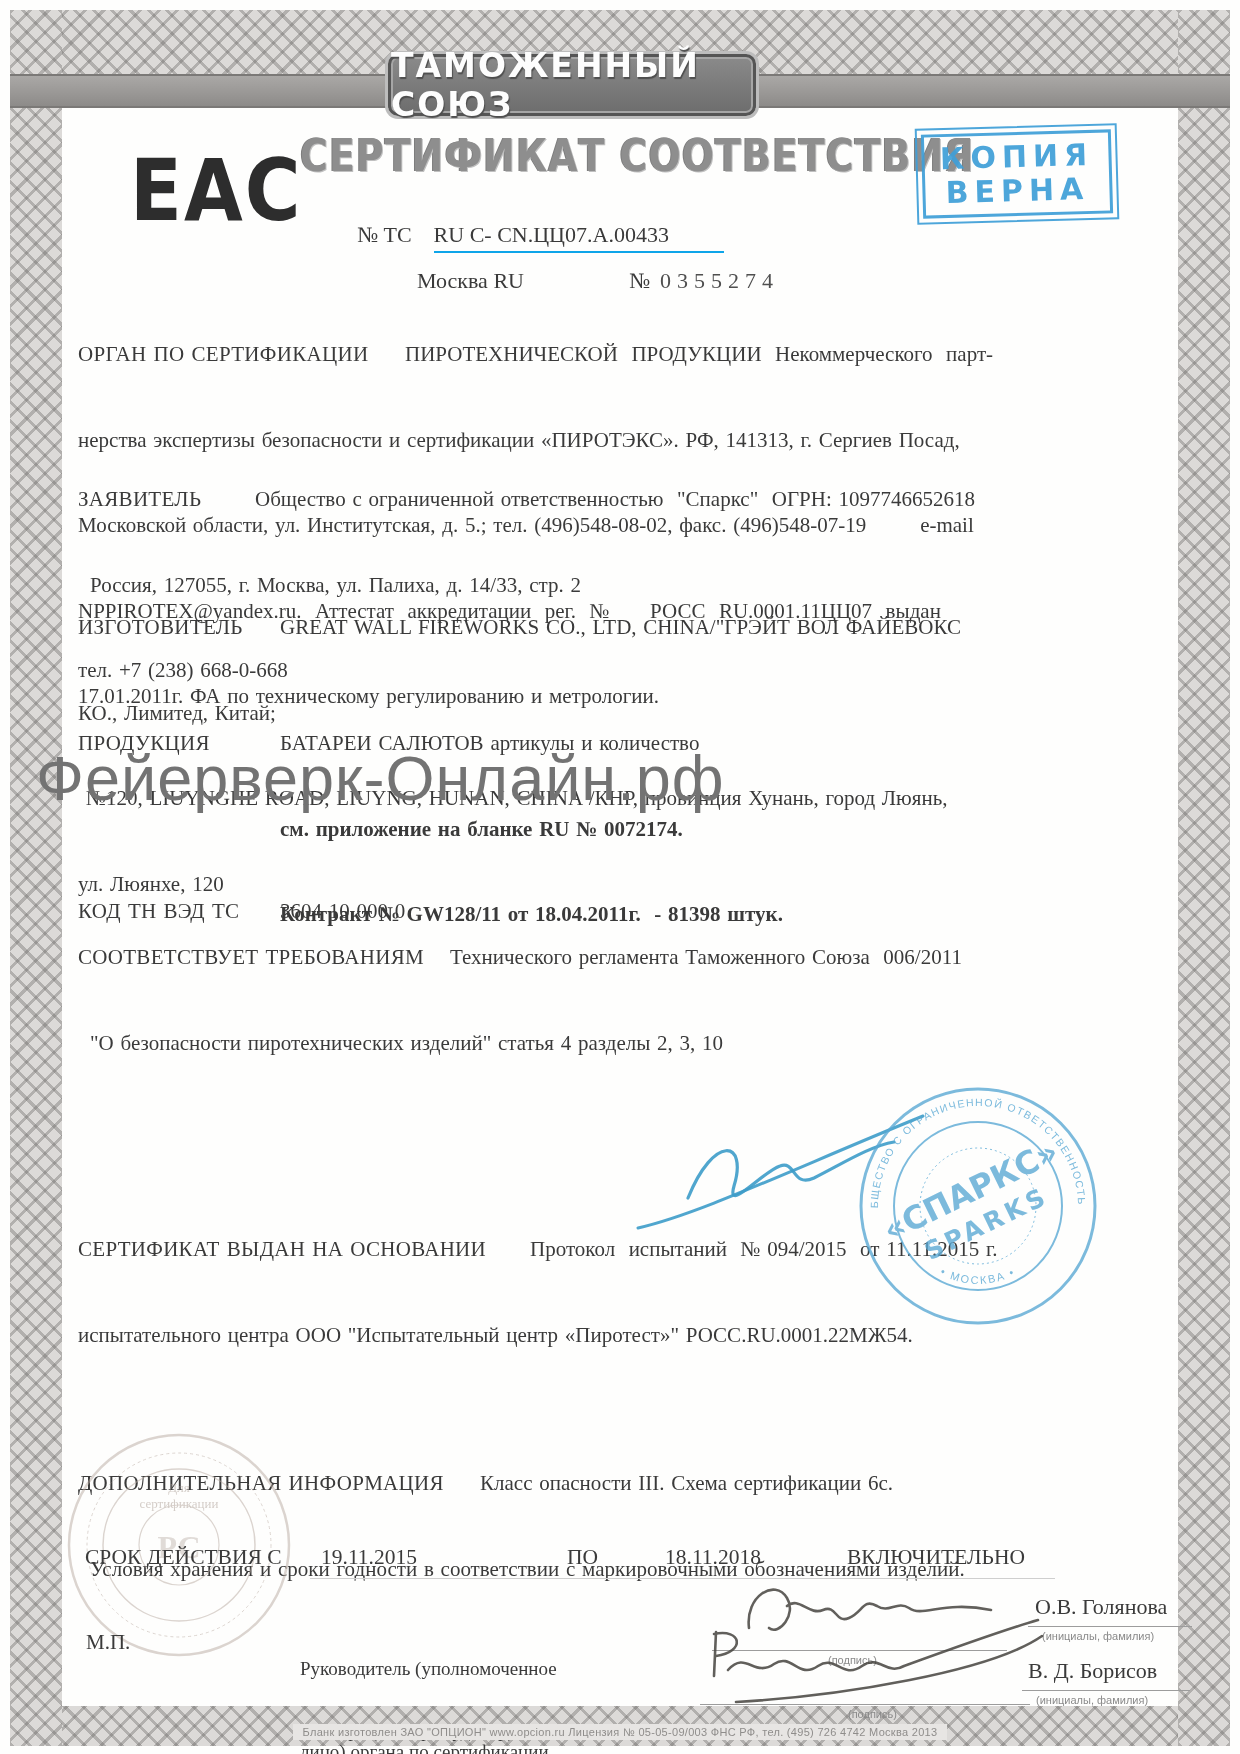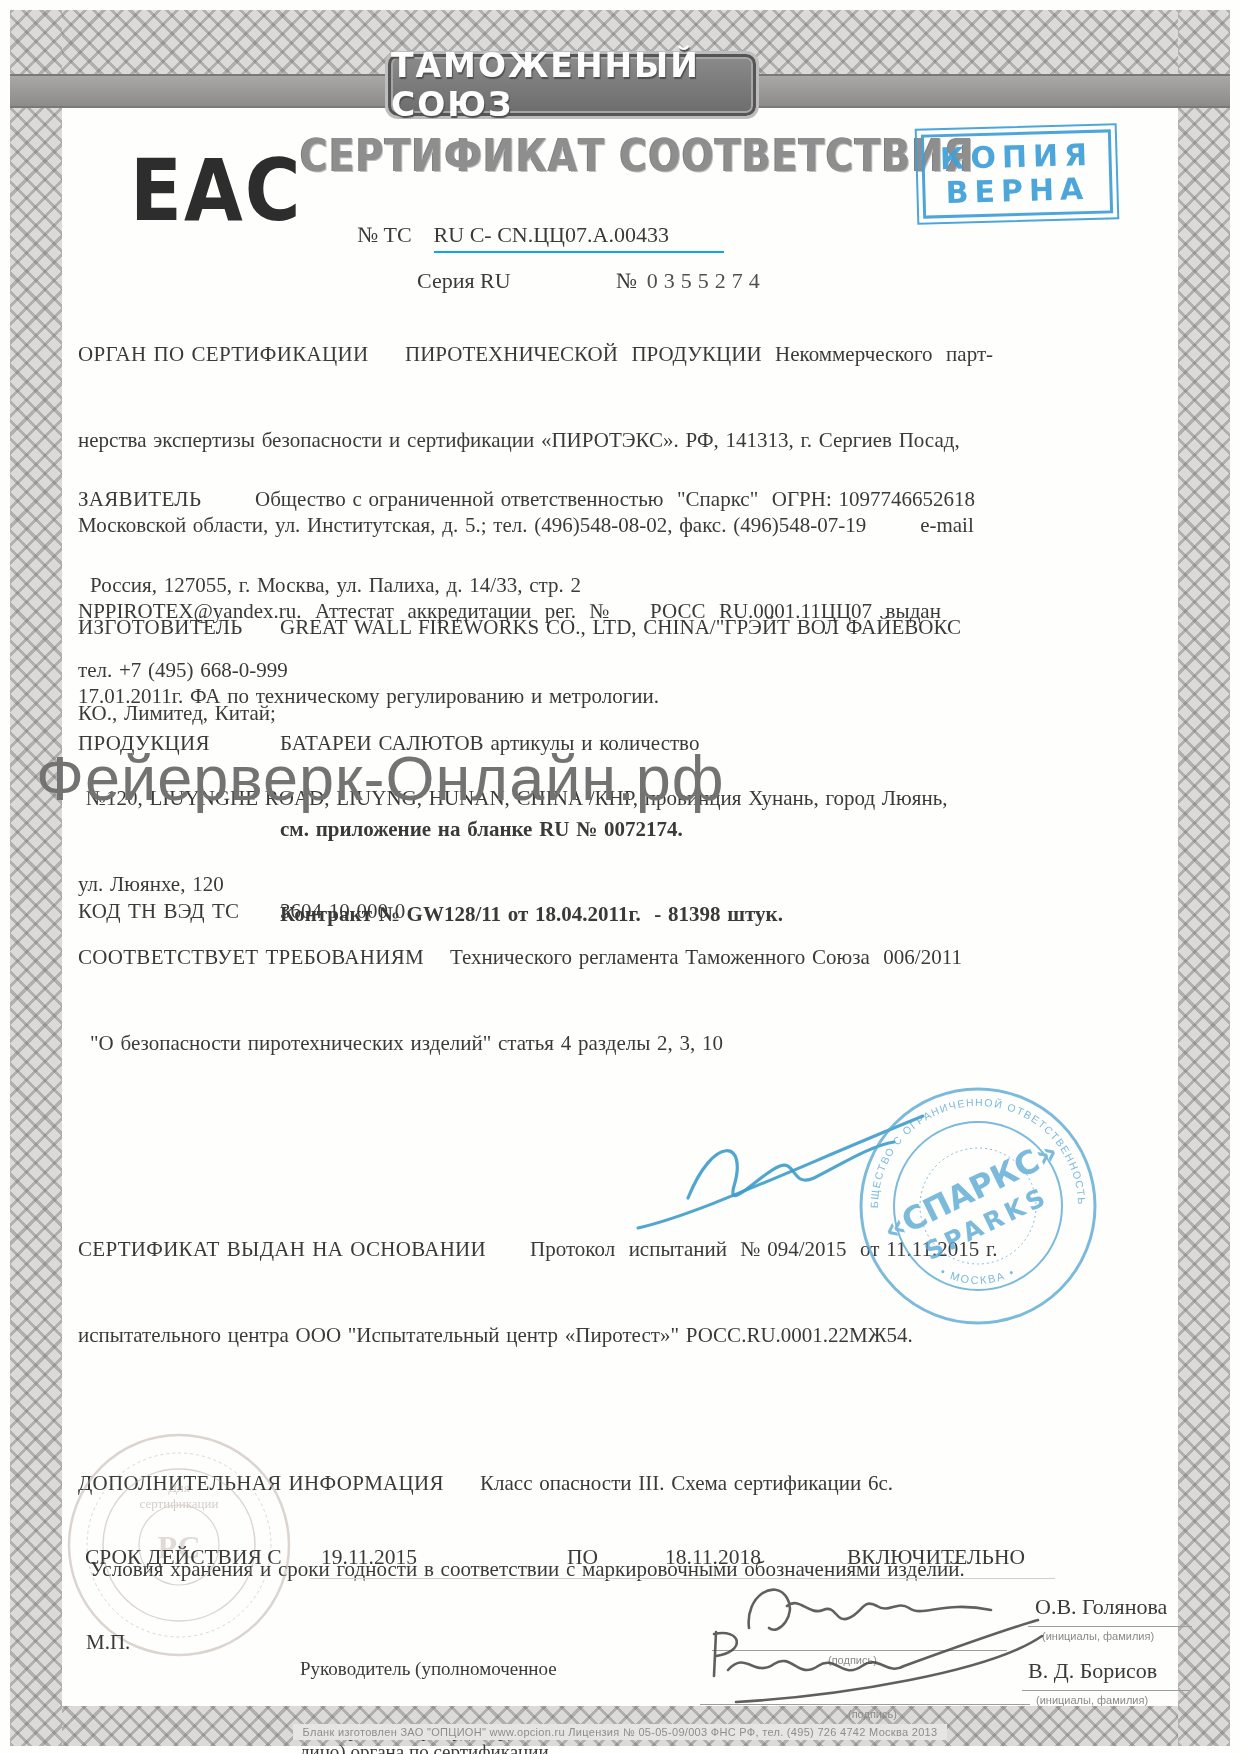--- a/index.html
+++ b/index.html
@@ -93,39 +93,39 @@
     <div class="copy-inner"></div>
     <span>КОПИЯ</span>
     <span>ВЕРНА</span>
   </div>
 
   <div class="certno">
     <span class="lab">№ ТС</span><span class="val">RU C- CN.ЦЦ07.А.00433</span>
   </div>
 
   <div class="series">
-    <span>Серия RU</span><span class="no">№</span><span class="digits">0355274</span>
+    <span>Москва RU</span><span class="no">№</span><span class="digits">0355274</span>
   </div>
 
   <div class="sec" style="top:283px">
     <div class="ln first">
       <span class="lbl" style="width:327px">ОРГАН ПО СЕРТИФИКАЦИИ</span><span class="intro">ПИРОТЕХНИЧЕСКОЙ  ПРОДУКЦИИ  Некоммерческого  парт-</span>
     </div>
     <div>нерства экспертизы безопасности и сертификации «ПИРОТЭКС». РФ, 141313, г. Сергиев Посад,</div>
     <div>Московской области, ул. Институтская, д. 5.; тел. (496)548-08-02, факс. (496)548-07-19        e-mail</div>
     <div>NPPIROTEX@yandex.ru.  Аттестат  аккредитации  рег.  №      РОСС  RU.0001.11ЦЦ07  выдан</div>
     <div>17.01.2011г. ФА по техническому регулированию и метрологии.</div>
   </div>
 
   <div class="sec" style="top:428px">
     <div class="ln first">
       <span class="lbl" style="width:177px">ЗАЯВИТЕЛЬ</span><span class="intro">Общество с ограниченной ответственностью  "Спаркс"  ОГРН: 1097746652618</span>
     </div>
     <div style="padding-left:12px">Россия, 127055, г. Москва, ул. Палиха, д. 14/33, стр. 2</div>
-    <div>тел. +7 (495) 668-0-999</div>
+    <div>тел. +7 (238) 668-0-668</div>
   </div>
 
   <div class="sec" style="top:556px">
     <div class="ln first">
       <span class="lbl" style="width:202px">ИЗГОТОВИТЕЛЬ</span><span class="intro">GREAT WALL FIREWORKS CO., LTD, CHINA/"ГРЭЙТ ВОЛ ФАЙЕВОКС</span>
     </div>
     <div>КО., Лимитед, Китай;</div>
     <div style="padding-left:8px">№120, LIUYNGHE ROAD, LIUYNG, HUNAN, CHINA /КНР, провинция Хунань, город Люянь,</div>
     <div>ул. Люянхе, 120</div>
   </div>

